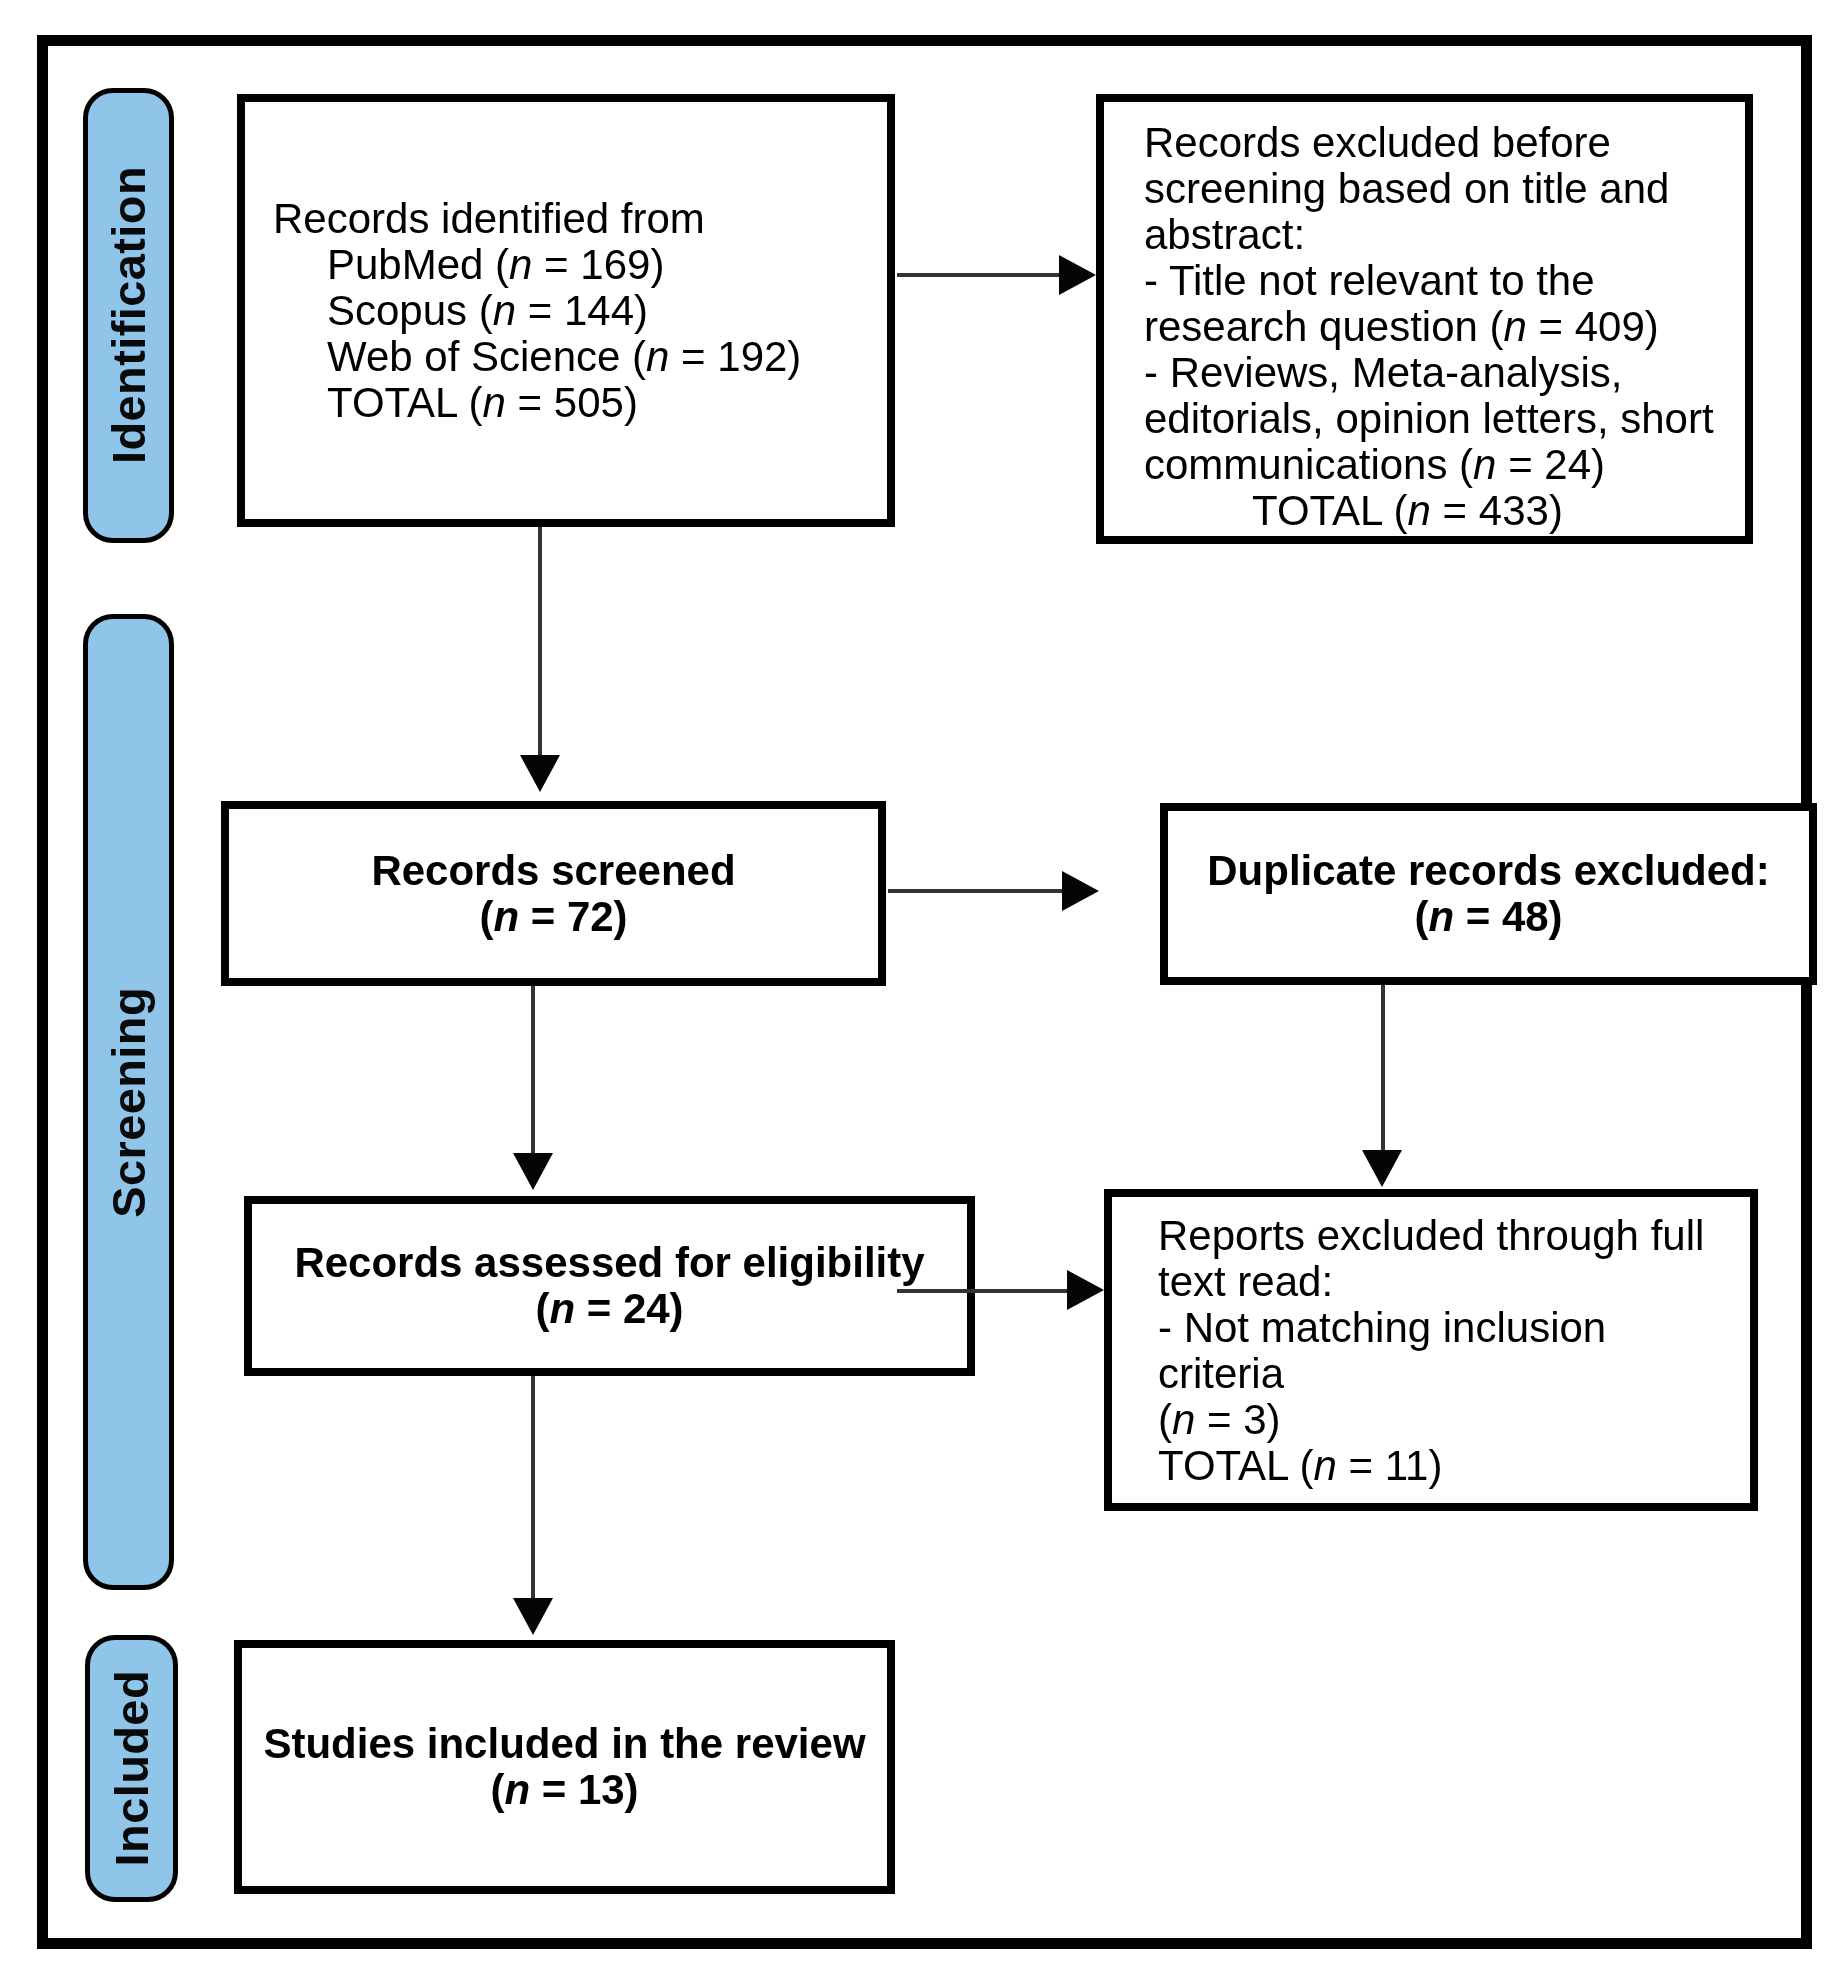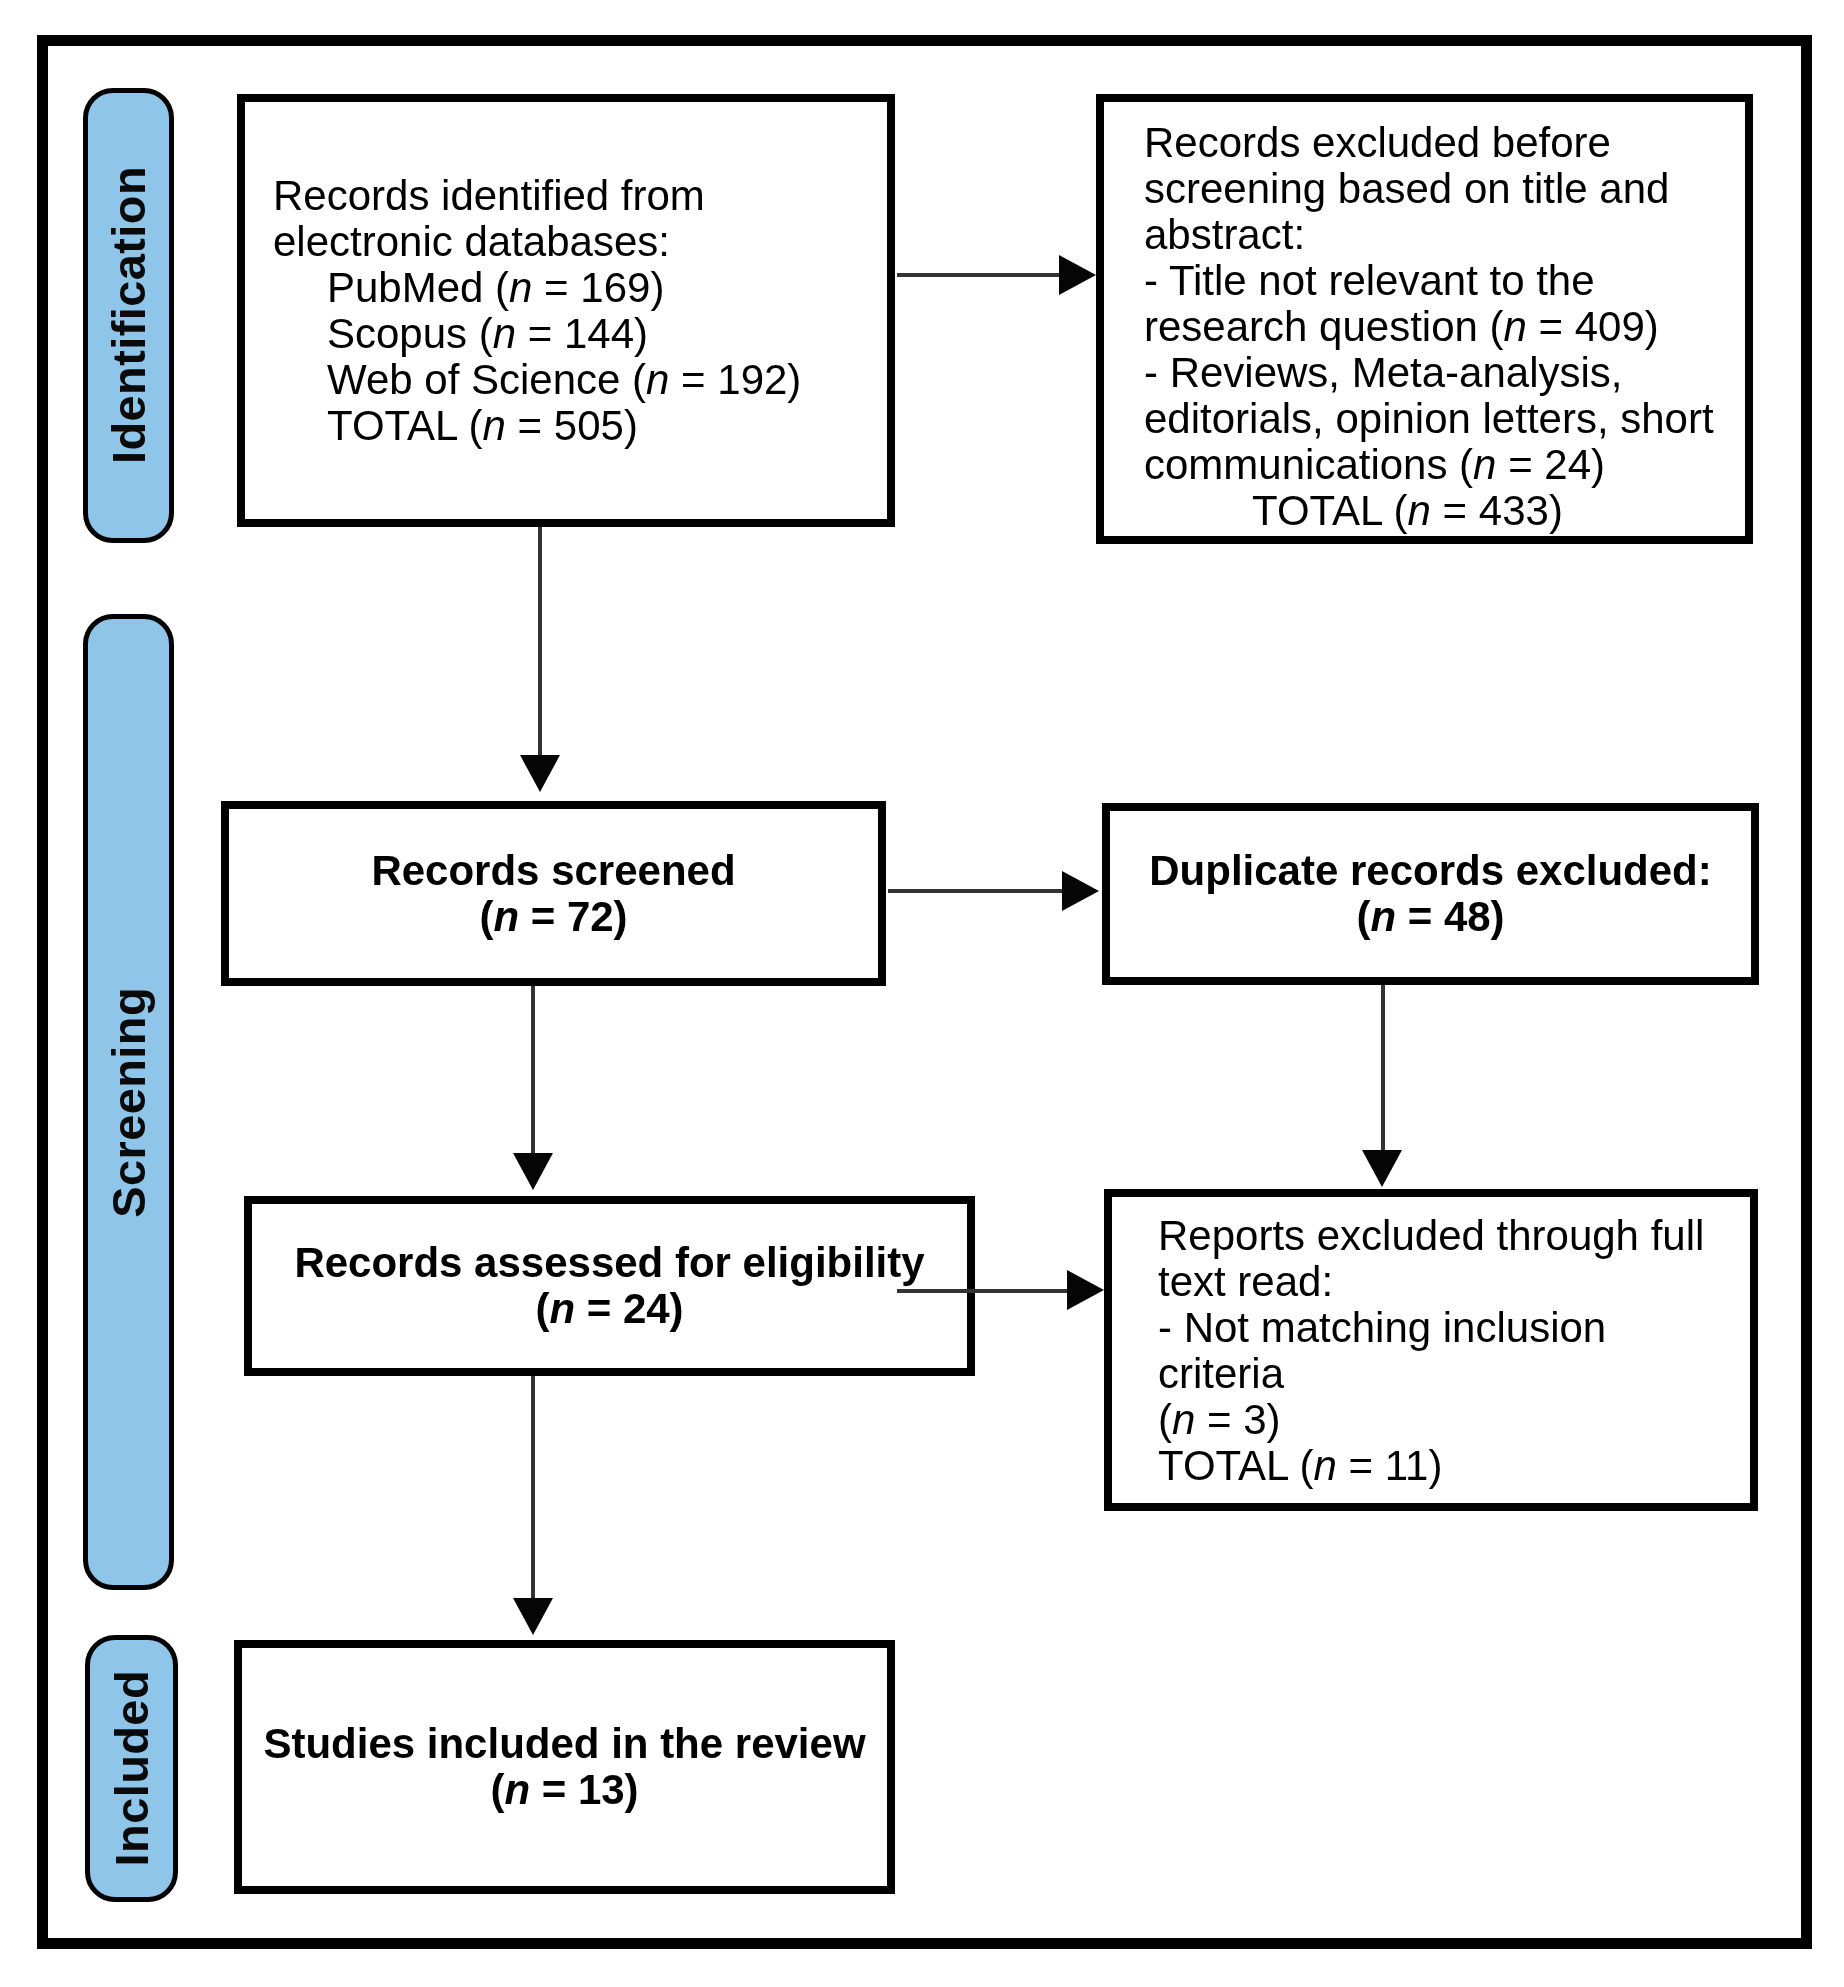--- a/index.html
+++ b/index.html
@@ -56,21 +56,20 @@
 </div>
 <div class="stage" style="left:83px;top:614px;width:91px;height:976px;">
   <span class="vlabel">Screening</span>
 </div>
 <div class="stage" style="left:85px;top:1635px;width:93px;height:267px;">
   <span class="vlabel">Included</span>
 </div>
 
 <div class="fbox vcenter-left" style="left:237px;top:94px;width:658px;height:433px;padding-left:28px;">
     <div class="ln ind0">Records identified from</div>
-    <div class="ln ind0">electronic databases:</div>
     <div class="ln ind1">PubMed (<i>n</i> = 169)</div>
     <div class="ln ind1">Scopus (<i>n</i> = 144)</div>
     <div class="ln ind1">Web of Science (<i>n</i> = 192)</div>
     <div class="ln ind1">TOTAL (<i>n</i> = 505)</div>
   </div>
 
 <div class="fbox lefty" style="left:1096px;top:94px;width:657px;height:450px;padding:17.6px 14px 0 40px;">
     <div class="ln ind0">Records excluded before</div>
     <div class="ln ind0">screening based on title and</div>
     <div class="ln ind0">abstract:</div>
@@ -80,21 +79,21 @@
     <div class="ln ind0">editorials, opinion letters, short</div>
     <div class="ln ind0">communications (<i>n</i> = 24)</div>
     <div class="ln ind2">TOTAL (<i>n</i> = 433)</div>
   </div>
 
 <div class="fbox centered" style="left:221px;top:801px;width:665px;height:185px;">
     <div class="ln ind0">Records screened</div>
     <div class="ln ind0">(<i>n</i> = 72)</div>
   </div>
 
-<div class="fbox centered" style="left:1102px;top:803px;width:657px;height:182px;">
+<div class="fbox centered" style="left:1160px;top:803px;width:657px;height:182px;">
     <div class="ln ind0">Duplicate records excluded:</div>
     <div class="ln ind0">(<i>n</i> = 48)</div>
   </div>
 
 <div class="fbox centered" style="left:244px;top:1196px;width:731px;height:180px;">
     <div class="ln ind0">Records assessed for eligibility</div>
     <div class="ln ind0">(<i>n</i> = 24)</div>
   </div>
 
 <div class="fbox lefty" style="left:1104px;top:1189px;width:654px;height:322px;padding:16px 8.8px 0 46px;">

